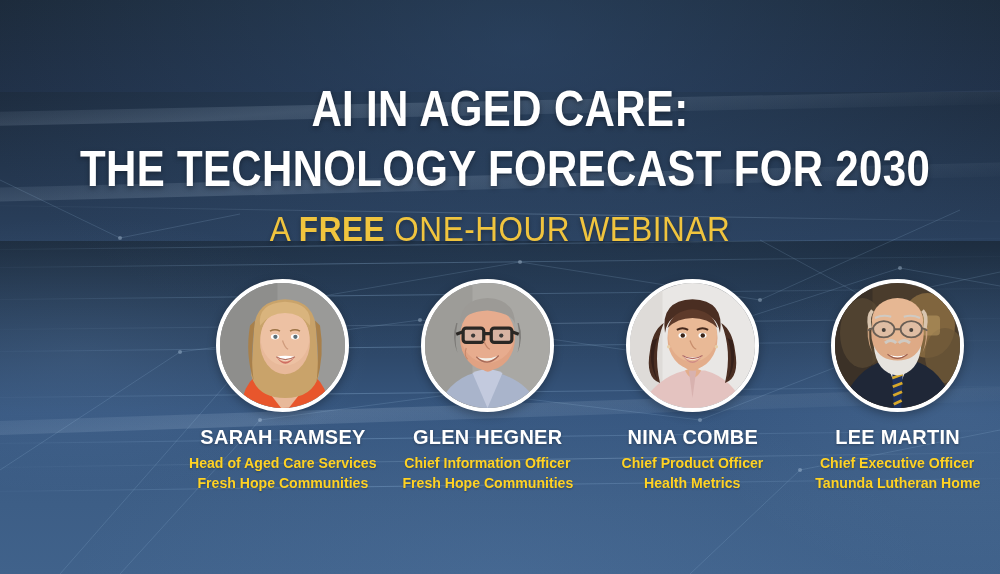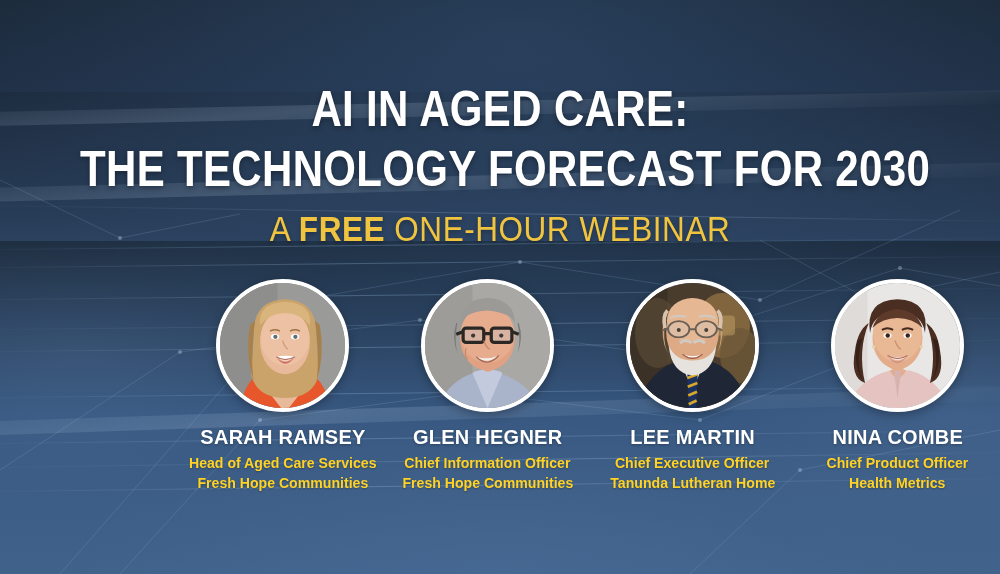--- a/index.html
+++ b/index.html
@@ -271,20 +271,56 @@
           <circle cx="61" cy="42" r="1.7" fill="#3c3a38"></circle>
           <path d="M47 46 Q49 52 52 53" stroke="#c4876a" stroke-width="1" fill="none"></path>
           <path d="M41 59 Q50 66 59 58 Q50 62 41 59 Z" fill="#f2efe9"></path>
           <path d="M41 59 Q50 68 59 58" stroke="#a66a58" stroke-width="1" fill="none"></path>
           <path d="M33 52 Q31 58 34 61" stroke="#c4876a" stroke-width="0.9" fill="none"></path>
         </svg>
       </div>
       <div class="sp-name">GLEN HEGNER</div>
       <div class="sp-role">Chief Information Officer</div>
       <div class="sp-org">Fresh Hope Communities</div>
+    </div>
+
+    <div class="speaker">
+      <div class="portrait">
+        <svg viewBox="0 0 100 100" preserveAspectRatio="xMidYMid slice">
+          <rect width="100" height="100" fill="#e9e7e5"></rect>
+          <rect x="0" y="0" width="26" height="100" fill="#dedbd8"></rect>
+          <path d="M8 100 Q20 76 44 70 L60 70 Q82 76 92 100 Z" fill="#e4c3c0"></path>
+          <path d="M44 70 Q50 82 57 70 Q50 66 44 70 Z" fill="#e3ad8b"></path>
+          <path d="M47 70 L50 92 L53 70 Z" fill="#d8b2af"></path>
+          <path d="M42 66 Q50 74 58 66 L58 56 L42 56 Z" fill="#e3ad8b"></path>
+          <ellipse cx="50" cy="44" rx="20" ry="25" fill="#e3ad8b"></ellipse>
+          <ellipse cx="50" cy="41" rx="19.5" ry="22" fill="#e9b996"></ellipse>
+          <path d="M28 40 Q24 14 50 13 Q76 14 72 40 Q70 24 50 23 Q30 24 28 40 Z" fill="#4a2e22"></path>
+          <path d="M27 32 Q18 54 24 80 Q12 76 16 54 Q18 38 27 32 Z" fill="#4a2e22"></path>
+          <path d="M73 32 Q82 54 76 80 Q88 76 84 54 Q82 38 73 32 Z" fill="#4a2e22"></path>
+          <path d="M22 44 Q16 62 22 78 Q14 64 18 46 Z" fill="#35201a"></path>
+          <path d="M78 44 Q84 62 78 78 Q86 64 82 46 Z" fill="#35201a"></path>
+          <path d="M30 36 Q34 22 50 21 Q66 22 70 36 Q62 28 50 28 Q38 28 30 36 Z" fill="#5d3a2a"></path>
+          <ellipse cx="42" cy="42" rx="3.2" ry="2.2" fill="#ffffff"></ellipse>
+          <ellipse cx="58" cy="42" rx="3.2" ry="2.2" fill="#ffffff"></ellipse>
+          <circle cx="42.2" cy="42" r="1.8" fill="#3a2418"></circle>
+          <circle cx="58.2" cy="42" r="1.8" fill="#3a2418"></circle>
+          <path d="M37.5 37.5 Q42 34.8 46.5 37.5" stroke="#44291d" stroke-width="1.5" fill="none"></path>
+          <path d="M53.5 37.5 Q58 34.8 62.5 37.5" stroke="#44291d" stroke-width="1.5" fill="none"></path>
+          <path d="M48 46 Q50 52 53 53" stroke="#c88e6d" stroke-width="1" fill="none"></path>
+          <path d="M42 58 Q50 65 58 58 Q50 61 42 58 Z" fill="#ffffff"></path>
+          <path d="M42 58 Q50 63 58 58" stroke="#b06a63" stroke-width="0.9" fill="none"></path>
+          <path d="M42 58 Q50 67.5 58 58 Q50 70 42 58 Z" fill="#d08b85"></path>
+          <circle cx="31" cy="51" r="1.4" fill="#e8cfa8"></circle>
+          <circle cx="69" cy="51" r="1.4" fill="#e8cfa8"></circle>
+        </svg>
+      </div>
+      <div class="sp-name">NINA COMBE</div>
+      <div class="sp-role">Chief Product Officer</div>
+      <div class="sp-org">Health Metrics</div>
     </div>
 
     <div class="speaker">
       <div class="portrait">
         <svg viewBox="0 0 100 100" preserveAspectRatio="xMidYMid slice">
           <rect width="100" height="100" fill="#4a3c2c"></rect>
           <rect x="0" y="0" width="30" height="100" fill="#3b3127"></rect>
           <ellipse cx="74" cy="34" rx="22" ry="26" fill="#8a6c42" fill-opacity="0.85"></ellipse>
           <ellipse cx="88" cy="58" rx="16" ry="22" fill="#6d5738" fill-opacity="0.8"></ellipse>
           <ellipse cx="22" cy="40" rx="18" ry="28" fill="#5a4a34" fill-opacity="0.7"></ellipse>
@@ -322,50 +358,14 @@
           <circle cx="61" cy="37.5" r="1.6" fill="#47403a"></circle>
           <path d="M32 28 Q38 25 45 27" stroke="#cfcac3" stroke-width="1.6" fill="none"></path>
           <path d="M55 27 Q62 25 68 28" stroke="#cfcac3" stroke-width="1.6" fill="none"></path>
         </svg>
       </div>
       <div class="sp-name">LEE MARTIN</div>
       <div class="sp-role">Chief Executive Officer</div>
       <div class="sp-org">Tanunda Lutheran Home</div>
     </div>
 
-    <div class="speaker">
-      <div class="portrait">
-        <svg viewBox="0 0 100 100" preserveAspectRatio="xMidYMid slice">
-          <rect width="100" height="100" fill="#e9e7e5"></rect>
-          <rect x="0" y="0" width="26" height="100" fill="#dedbd8"></rect>
-          <path d="M8 100 Q20 76 44 70 L60 70 Q82 76 92 100 Z" fill="#e4c3c0"></path>
-          <path d="M44 70 Q50 82 57 70 Q50 66 44 70 Z" fill="#e3ad8b"></path>
-          <path d="M47 70 L50 92 L53 70 Z" fill="#d8b2af"></path>
-          <path d="M42 66 Q50 74 58 66 L58 56 L42 56 Z" fill="#e3ad8b"></path>
-          <ellipse cx="50" cy="44" rx="20" ry="25" fill="#e3ad8b"></ellipse>
-          <ellipse cx="50" cy="41" rx="19.5" ry="22" fill="#e9b996"></ellipse>
-          <path d="M28 40 Q24 14 50 13 Q76 14 72 40 Q70 24 50 23 Q30 24 28 40 Z" fill="#4a2e22"></path>
-          <path d="M27 32 Q18 54 24 80 Q12 76 16 54 Q18 38 27 32 Z" fill="#4a2e22"></path>
-          <path d="M73 32 Q82 54 76 80 Q88 76 84 54 Q82 38 73 32 Z" fill="#4a2e22"></path>
-          <path d="M22 44 Q16 62 22 78 Q14 64 18 46 Z" fill="#35201a"></path>
-          <path d="M78 44 Q84 62 78 78 Q86 64 82 46 Z" fill="#35201a"></path>
-          <path d="M30 36 Q34 22 50 21 Q66 22 70 36 Q62 28 50 28 Q38 28 30 36 Z" fill="#5d3a2a"></path>
-          <ellipse cx="42" cy="42" rx="3.2" ry="2.2" fill="#ffffff"></ellipse>
-          <ellipse cx="58" cy="42" rx="3.2" ry="2.2" fill="#ffffff"></ellipse>
-          <circle cx="42.2" cy="42" r="1.8" fill="#3a2418"></circle>
-          <circle cx="58.2" cy="42" r="1.8" fill="#3a2418"></circle>
-          <path d="M37.5 37.5 Q42 34.8 46.5 37.5" stroke="#44291d" stroke-width="1.5" fill="none"></path>
-          <path d="M53.5 37.5 Q58 34.8 62.5 37.5" stroke="#44291d" stroke-width="1.5" fill="none"></path>
-          <path d="M48 46 Q50 52 53 53" stroke="#c88e6d" stroke-width="1" fill="none"></path>
-          <path d="M42 58 Q50 65 58 58 Q50 61 42 58 Z" fill="#ffffff"></path>
-          <path d="M42 58 Q50 63 58 58" stroke="#b06a63" stroke-width="0.9" fill="none"></path>
-          <path d="M42 58 Q50 67.5 58 58 Q50 70 42 58 Z" fill="#d08b85"></path>
-          <circle cx="31" cy="51" r="1.4" fill="#e8cfa8"></circle>
-          <circle cx="69" cy="51" r="1.4" fill="#e8cfa8"></circle>
-        </svg>
-      </div>
-      <div class="sp-name">NINA COMBE</div>
-      <div class="sp-role">Chief Product Officer</div>
-      <div class="sp-org">Health Metrics</div>
-    </div>
-
   </div>
 </div>
 
 </body></html>

